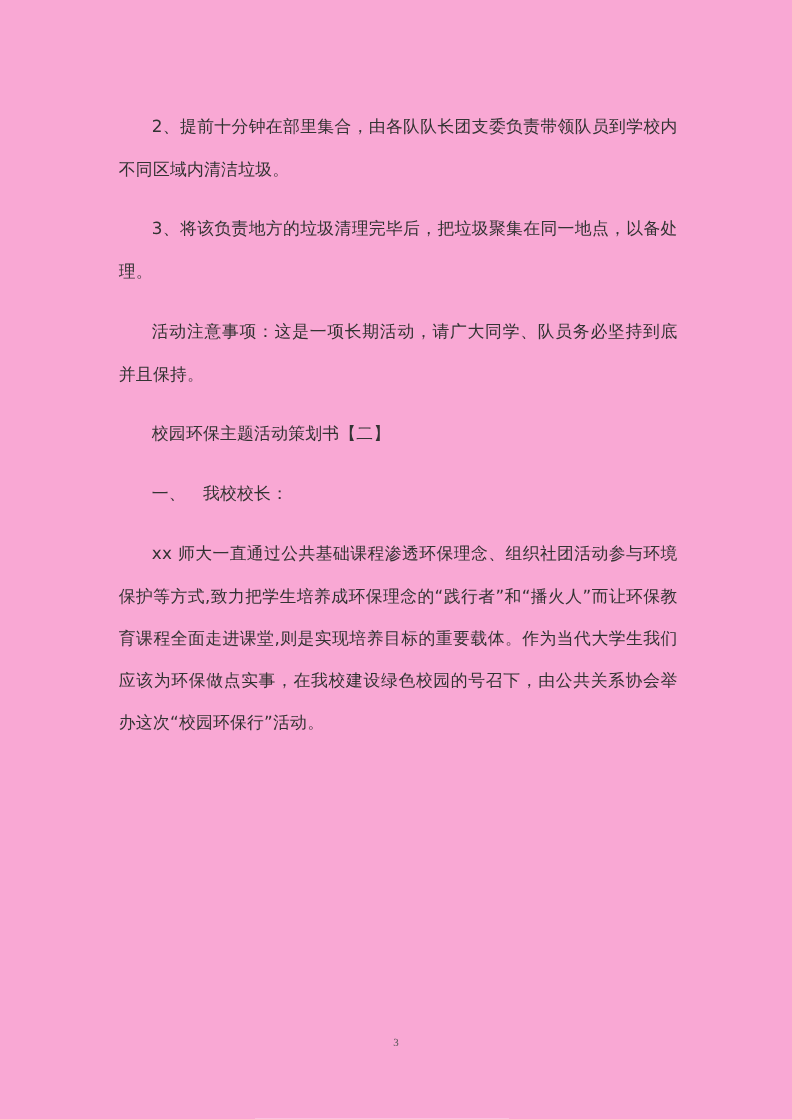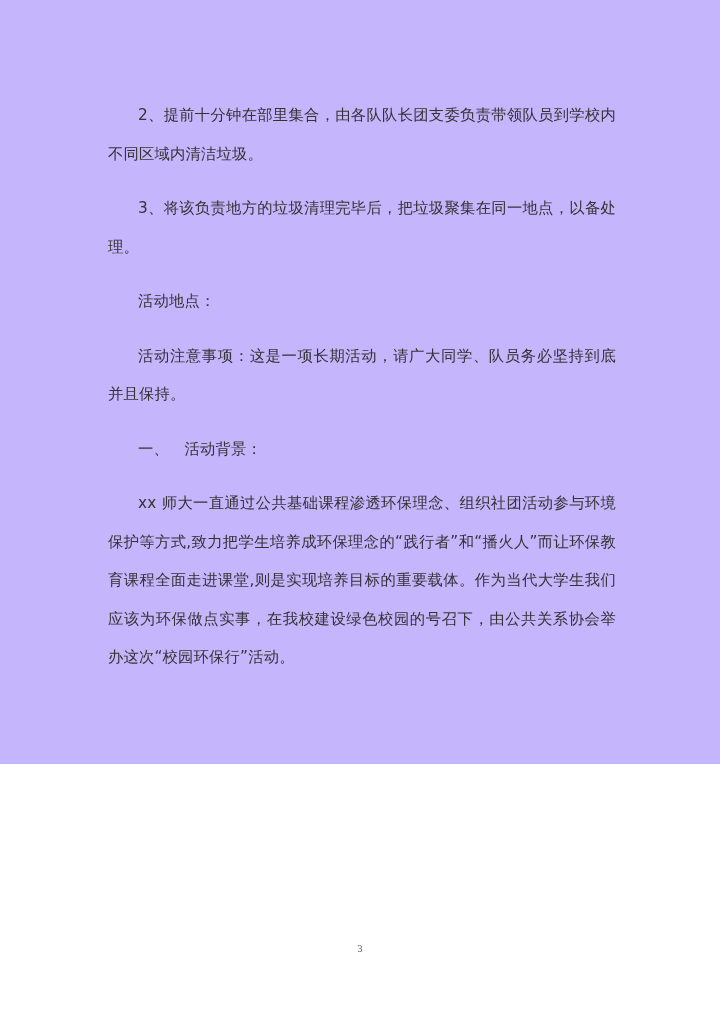--- a/index.html
+++ b/index.html
@@ -12,22 +12,22 @@
       height: 1017px;
       position: relative;
       overflow: hidden;
       font-family: "DejaVu Sans", "Liberation Sans", sans-serif;
       color: #333333;
     }
     .page {
       position: absolute;
       left: 0; top: 0;
       width: 720px;
-      height: 764px;
-      background: #c4b5fd;
+      height: 1017px;
+      background: #f9a8d4;
     }
     .content {
       position: absolute;
       left: 108px;
       top: 96px;
       width: 508px;
     }
     .para {
       font-size: 15.3px;
       line-height: 38.5px;
@@ -48,19 +48,19 @@
       font-family: "Liberation Serif", serif;
     }
   </style>
 </head>
 <body>
 
 <div class="page">
   <div class="content">
     <p class="para">2、提前十分钟在部里集合，由各队队长团支委负责带领队员到学校内不同区域内清洁垃圾。</p>
     <p class="para">3、将该负责地方的垃圾清理完毕后，把垃圾聚集在同一地点，以备处理。</p>
-    <p class="para">活动地点：</p>
     <p class="para">活动注意事项：这是一项长期活动，请广大同学、队员务必坚持到底并且保持。</p>
-    <p class="para">一、　活动背景：</p>
+    <p class="para">校园环保主题活动策划书【二】</p>
+    <p class="para">一、　我校校长：</p>
     <p class="para">xx 师大一直通过公共基础课程渗透环保理念、组织社团活动参与环境保护等方式,致力把学生培养成环保理念的“践行者”和“播火人”而让环保教育课程全面走进课堂,则是实现培养目标的重要载体。作为当代大学生我们应该为环保做点实事，在我校建设绿色校园的号召下，由公共关系协会举办这次“校园环保行”活动。</p>
   </div>
   <div class="page-number">3</div>
 </div>
 
 </body></html>

